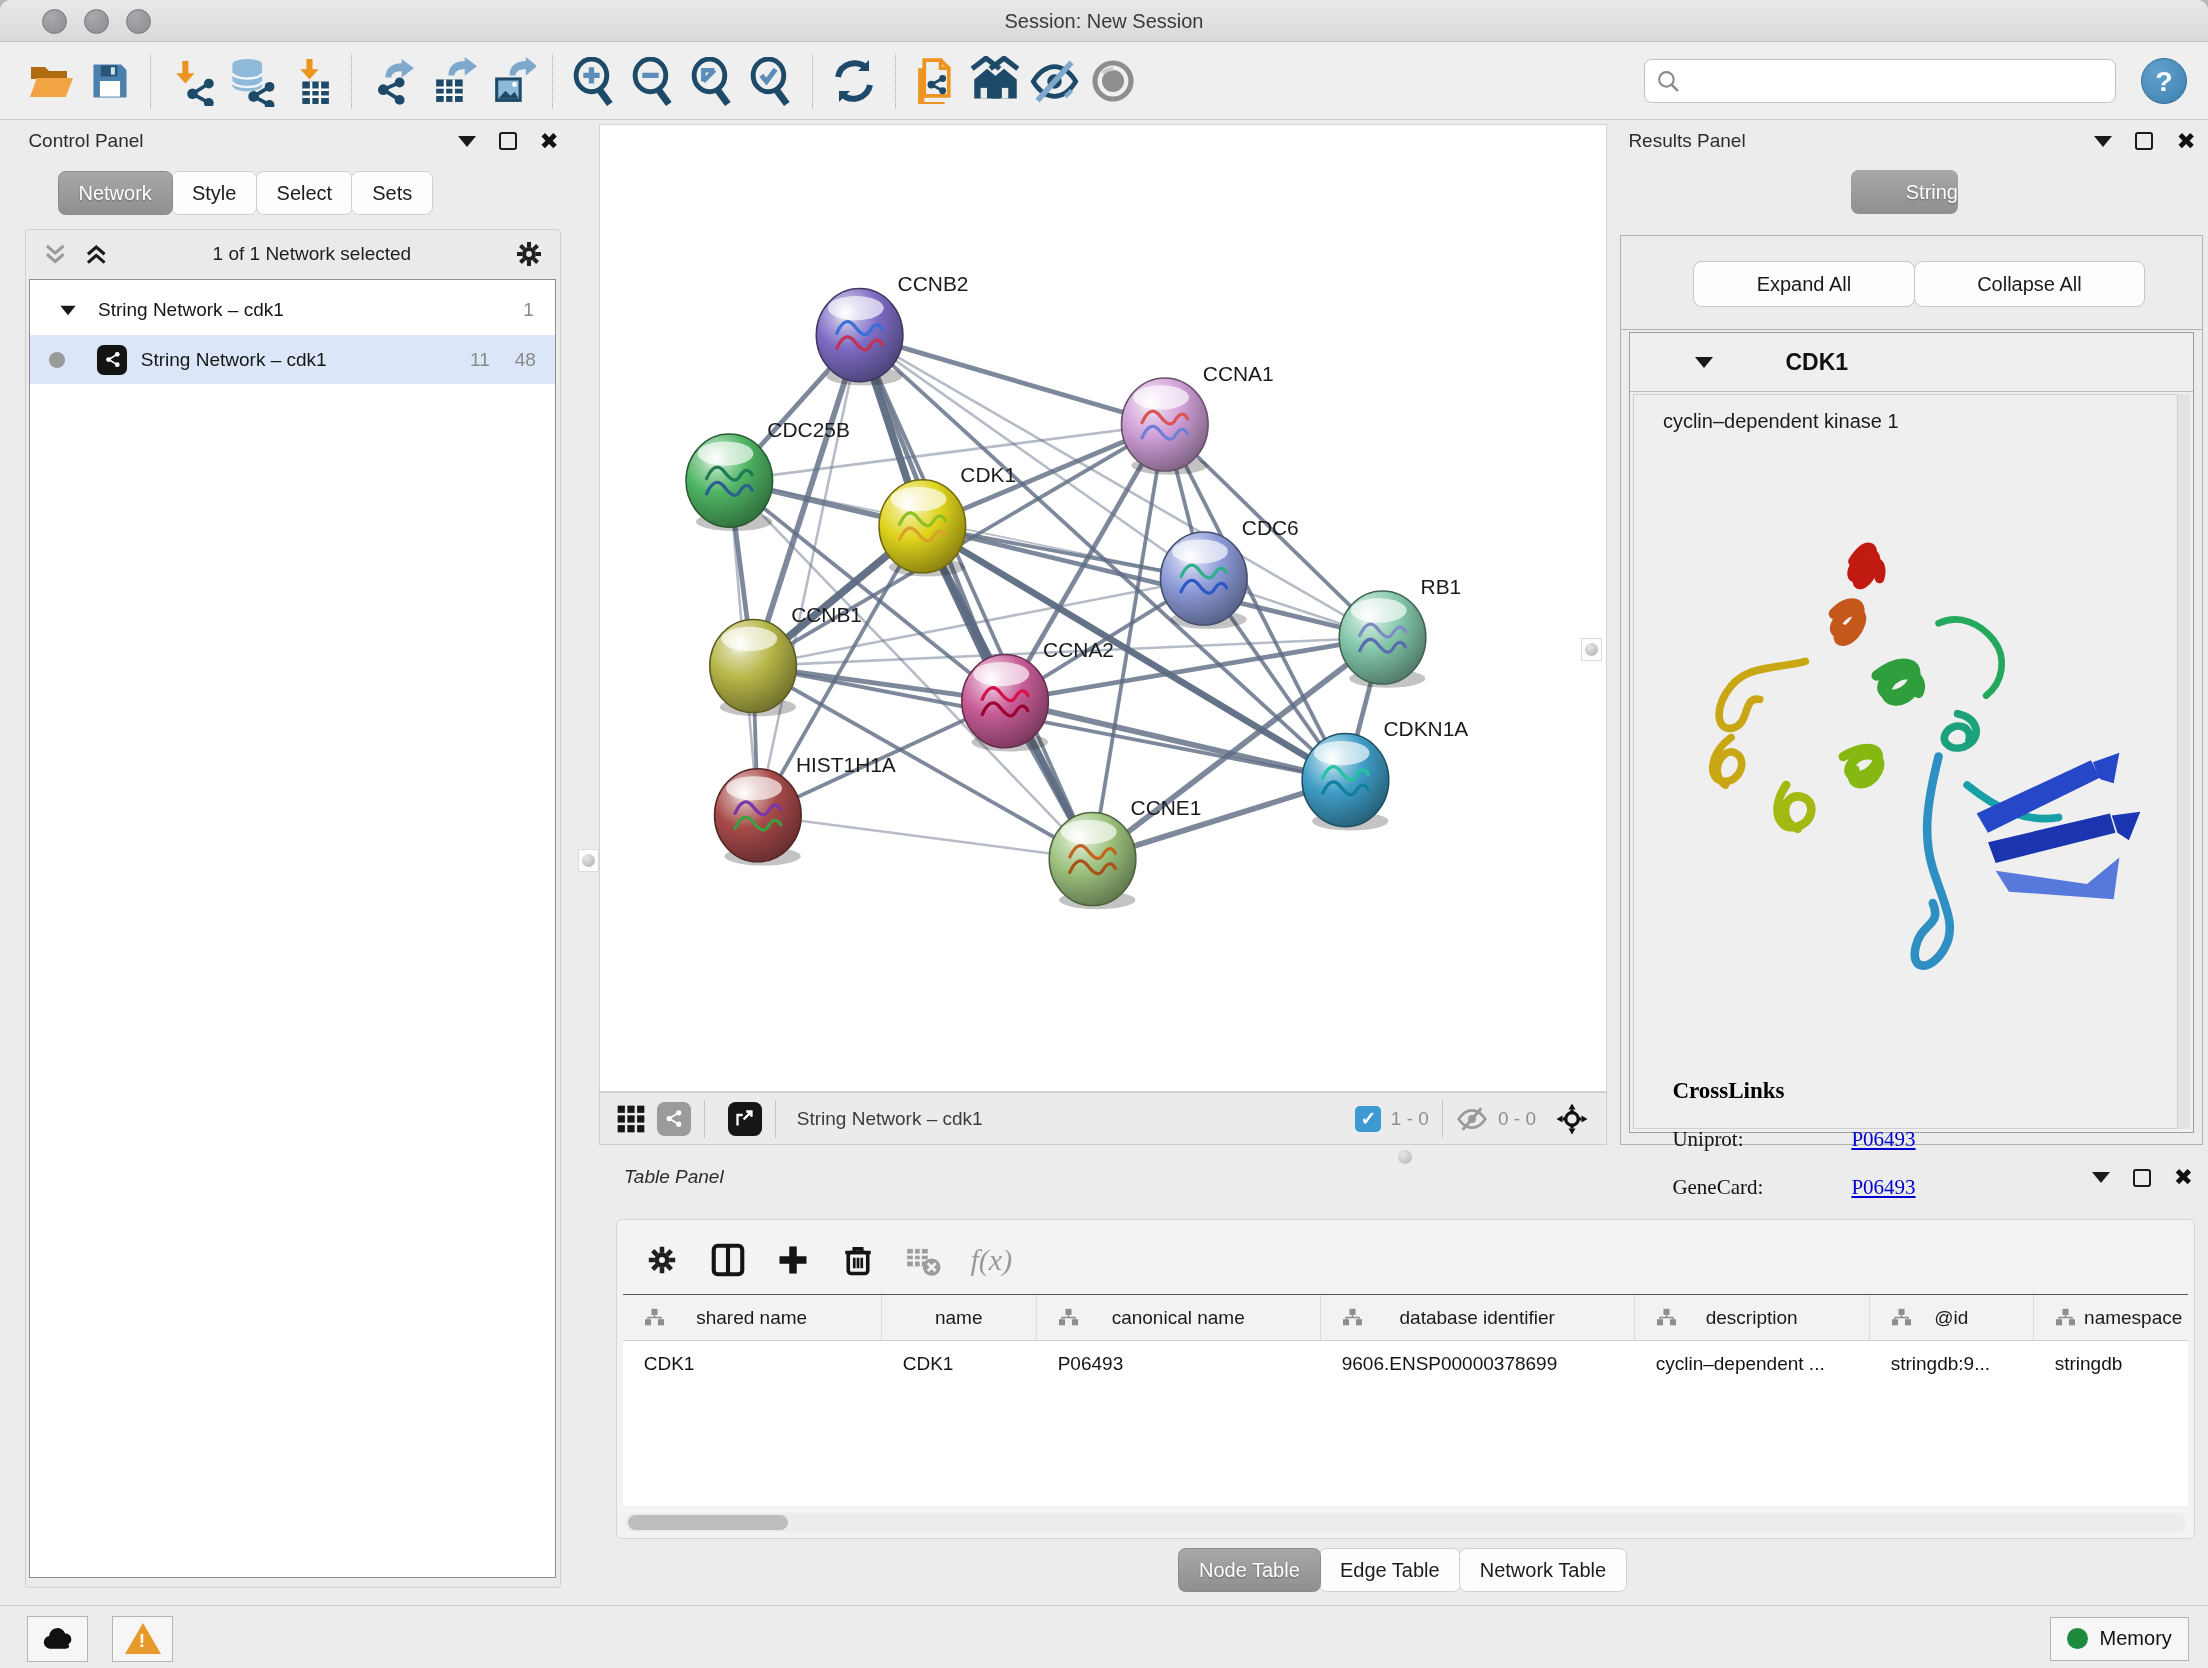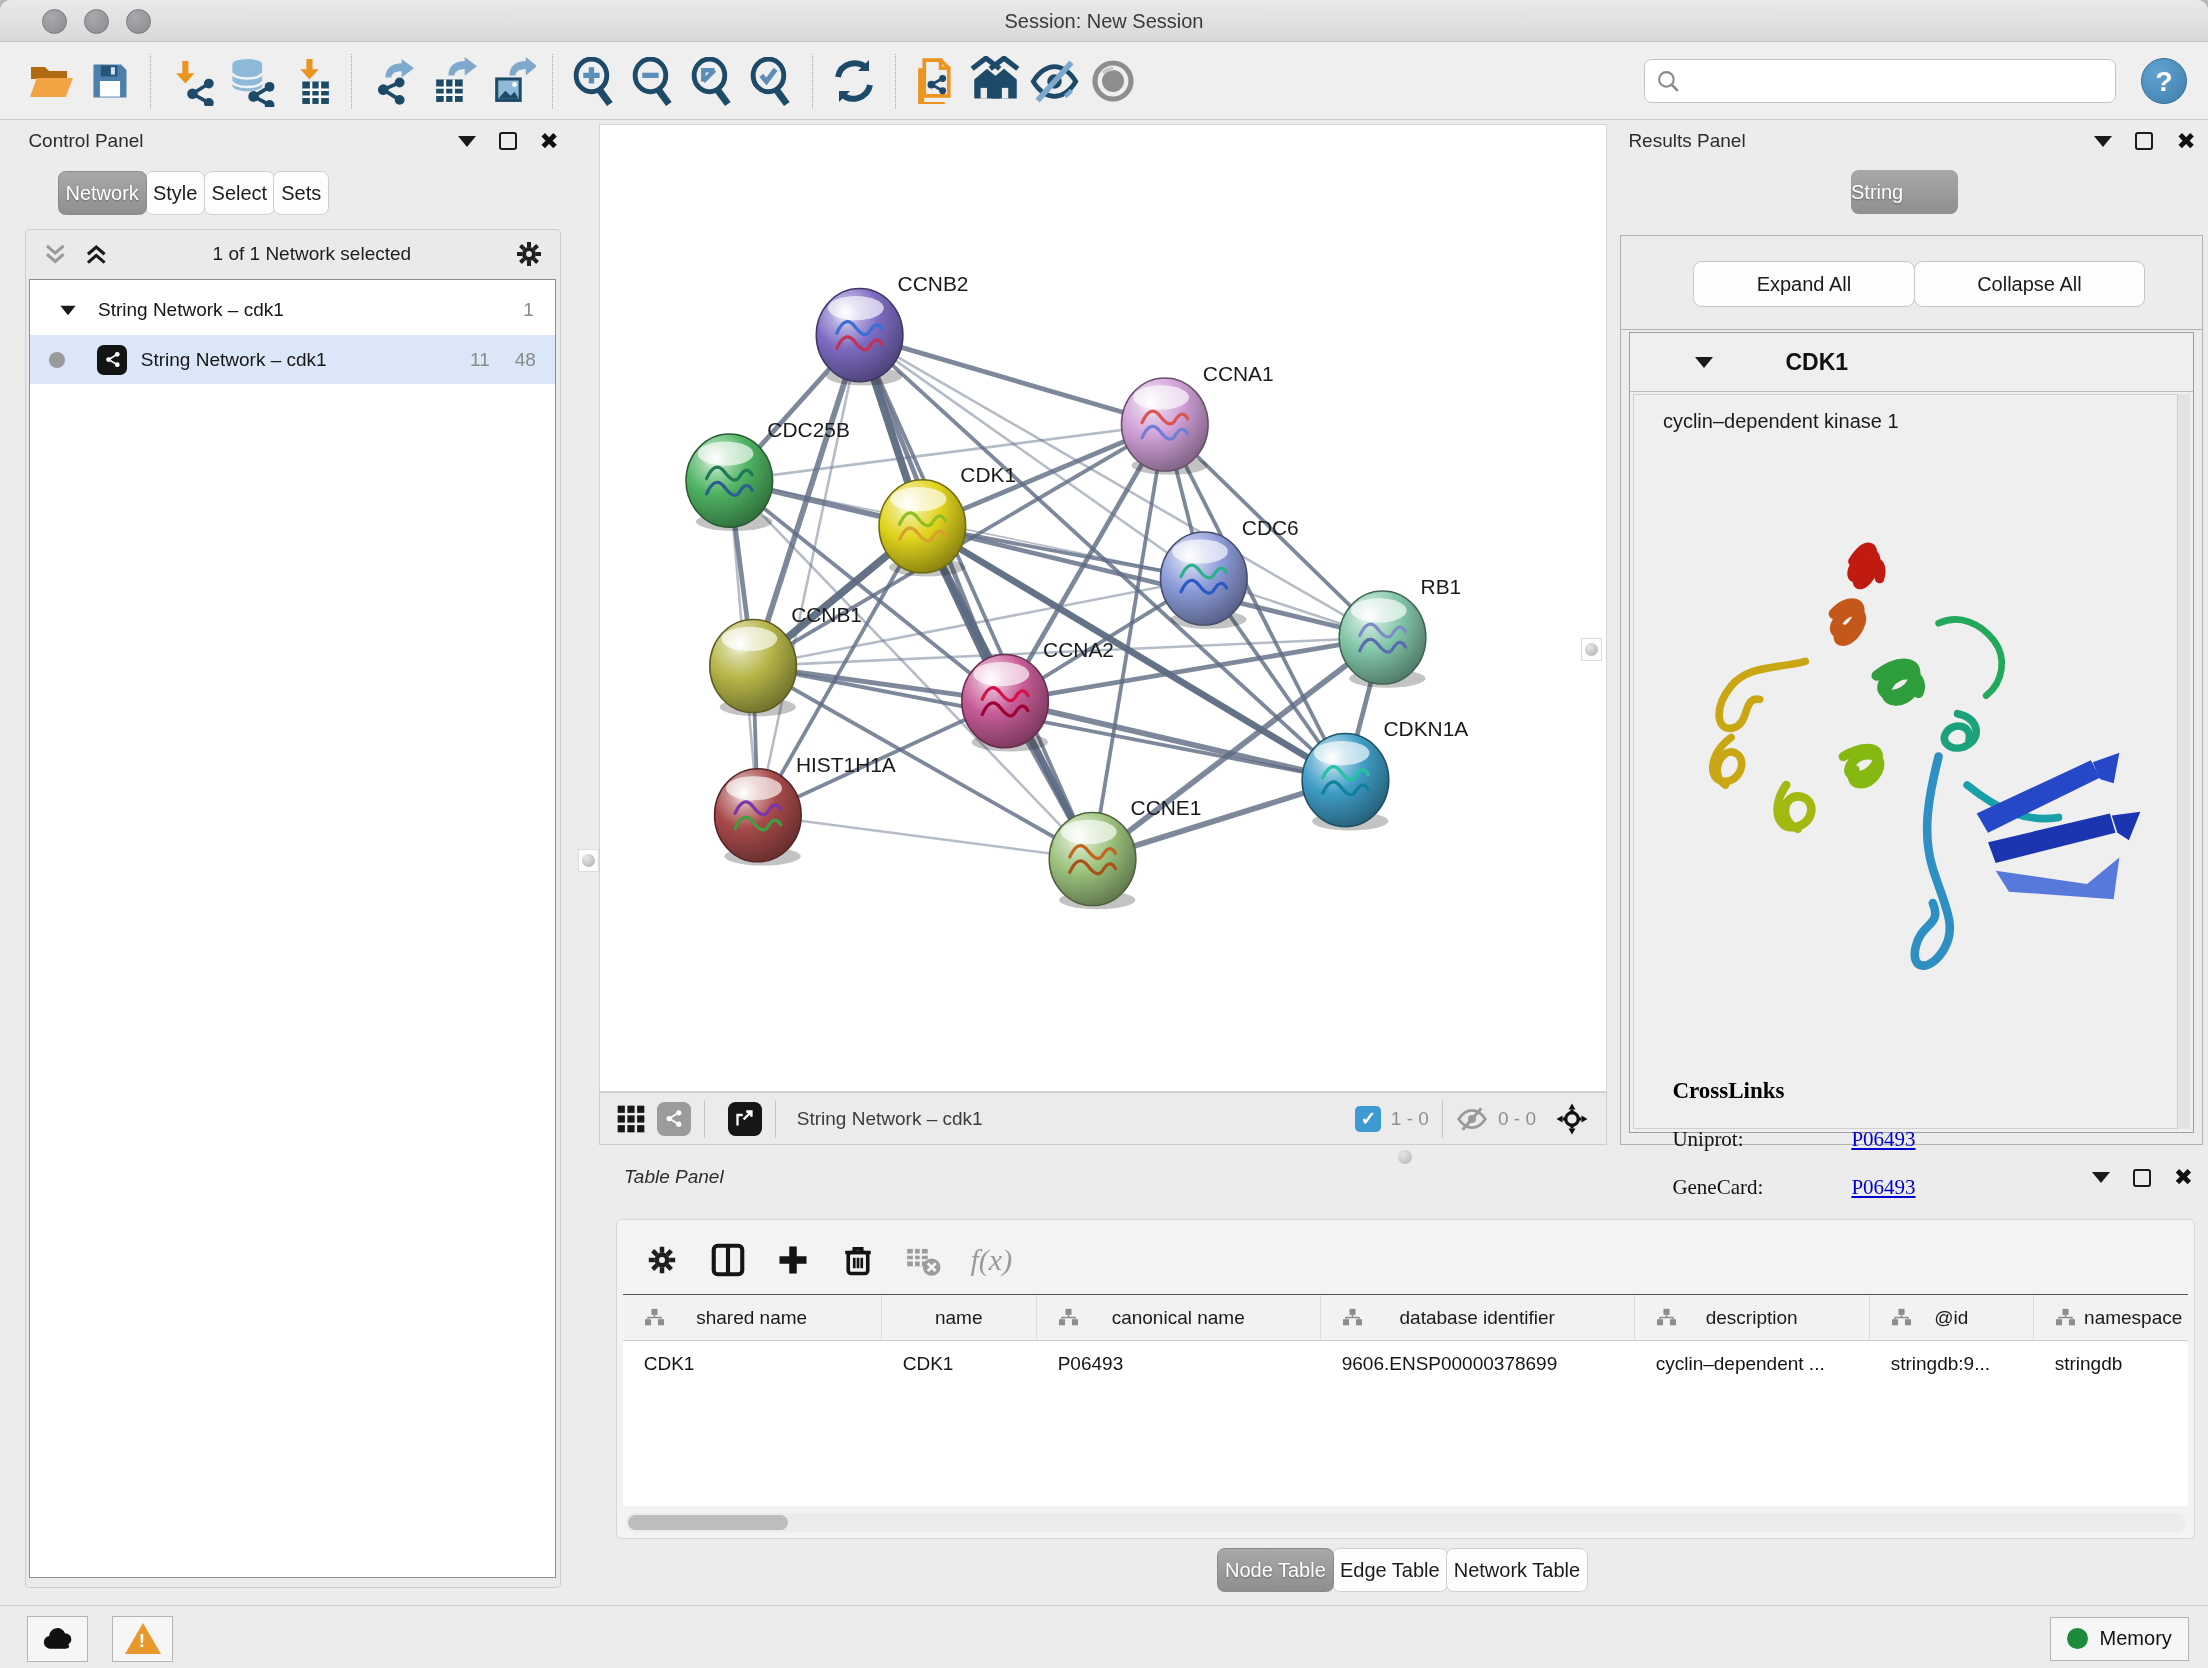--- a/index.html
+++ b/index.html
@@ -34,21 +34,21 @@
   .tri-down { width:0; height:0; border-left:9.5px solid transparent; border-right:9.5px solid transparent; border-top:11.4px solid #1a1a1a; }
   .box-icon { width:18px; height:18px; border:2.9px solid #1a1a1a; border-radius:2.9px; }
   .x-icon { font-size:23px; font-weight:bold; color:#111; line-height:19px; font-family:"DejaVu Sans",sans-serif; }
 
   
   .control-panel { position:absolute; left:11.4px; top:124px; width:555px; height:1469px; }
   .cp-title { position:absolute; left:17px; top:5.7px; }
   .cp-ctrls { right:7.6px; top:7.6px; }
   .tabs-row { position:absolute; display:flex; }
   .cp-tabs { left:48px; top:47px; }
-  .tab { height:44px; line-height:42px; padding:0 7px; font-size:20px; background:#fdfdfd;
+  .tab { height:44px; line-height:42px; padding:0 20px; font-size:20px; background:#fdfdfd;
     border:1px solid #cfcfcf; border-radius:7.6px 7.6px 7.6px 7.6px; margin-left:-1.9px; color:#1c1c1c; text-align:left;}
   .tab.selected { background:linear-gradient(#a8a8a8,#8f8f8f); color:#fff; text-shadow:0 1px 1.9px rgba(0,0,0,.35); border-color:#8a8a8a; z-index:2;}
   .cp-inner { position:absolute; left:13.3px; top:105px; right:5.7px; bottom:4.8px; background:#eaeaea;
     border:1px solid #cfcfcf; border-radius:3.8px; }
   .cp-status { position:absolute; left:0; right:0; top:0; height:48px; display:flex; align-items:center; padding:0 15px;justify-content:space-between; }
   .chevrons { display:flex; gap:13.3px; }
   .cp-status .label { flex:1; text-align:center; font-size:19px; color:#1d1d1d; }
   .tree-box { position:absolute; left:3.8px; right:3.8px; top:49px; bottom:9.5px; background:#fff; border:1px solid #8f8f8f; }
   .tree-row { position:absolute; left:0; right:0; height:49px; display:flex; align-items:center; font-size:19px; color:#161616; }
   .tree-root { top:5.7px; padding-left:28.5px; }
@@ -72,21 +72,21 @@
   
   .split-handle { position:absolute; width:21px; height:23px; background:#fdfdfd; border:1px solid #dcdcdc;
     display:flex; align-items:center; justify-content:center; }
   .split-handle .dot { width:13.3px; height:13.3px; border-radius:50%; background:radial-gradient(circle at 35% 30%,#e8e8e8,#ababab); }
   .h-dot { position:absolute; width:14.3px; height:14.3px; border-radius:50%; background:radial-gradient(circle at 35% 30%,#e5e5e5,#b5b5b5); }
 
   
   .results-panel { position:absolute; left:1617px; top:124px; width:592px; height:1021px; }
   .rp-title { position:absolute; left:11.4px; top:5.7px; }
   .rp-ctrls { right:13.3px; top:7.6px; }
-  .rp-tab { position:absolute; left:234px; top:46px; width:107px; height:44px; line-height:44px; text-align:left;
+  .rp-tab { position:absolute; left:234px; top:46px; width:107px; height:44px; line-height:44px; text-align:right;
     background:linear-gradient(#a8a8a8,#8f8f8f); color:#fff; font-size:20px; border-radius:7.6px; text-shadow:0 1px 1.9px rgba(0,0,0,.35); }
   .rp-outer { position:absolute; left:2.9px; top:111px; right:5.7px; bottom:0; background:#ececec; border:1px solid #b2b2b2; }
   .rp-btnrow { position:absolute; left:0; right:0; top:0; height:94px; border-bottom:1.9px solid #b2b2b2; }
   .rp-btn { position:absolute; top:25px; height:46px; background:#fdfdfd; border:1px solid #c6c6c6; border-radius:8.6px;
     font-size:20px; color:#1a1a1a; display:flex; align-items:center; justify-content:center; }
   .rp-expand { left:72px; width:222px; } .rp-collapse { left:293px; width:231px; }
   .rp-section { position:absolute; left:8.6px; right:8.6px; top:96px; bottom:11.4px; background:#efefef; border:1px solid #9f9f9f; }
   .rp-sec-head { position:absolute; left:0; right:0; top:0; height:59px; border-bottom:1px solid #bdbdbd; display:flex; align-items:center; }
   .rp-sec-head .tri-down { margin-left:65px; }
   .rp-sec-title { font-size:23px; font-weight:bold; color:#111; margin-left:72px; }

